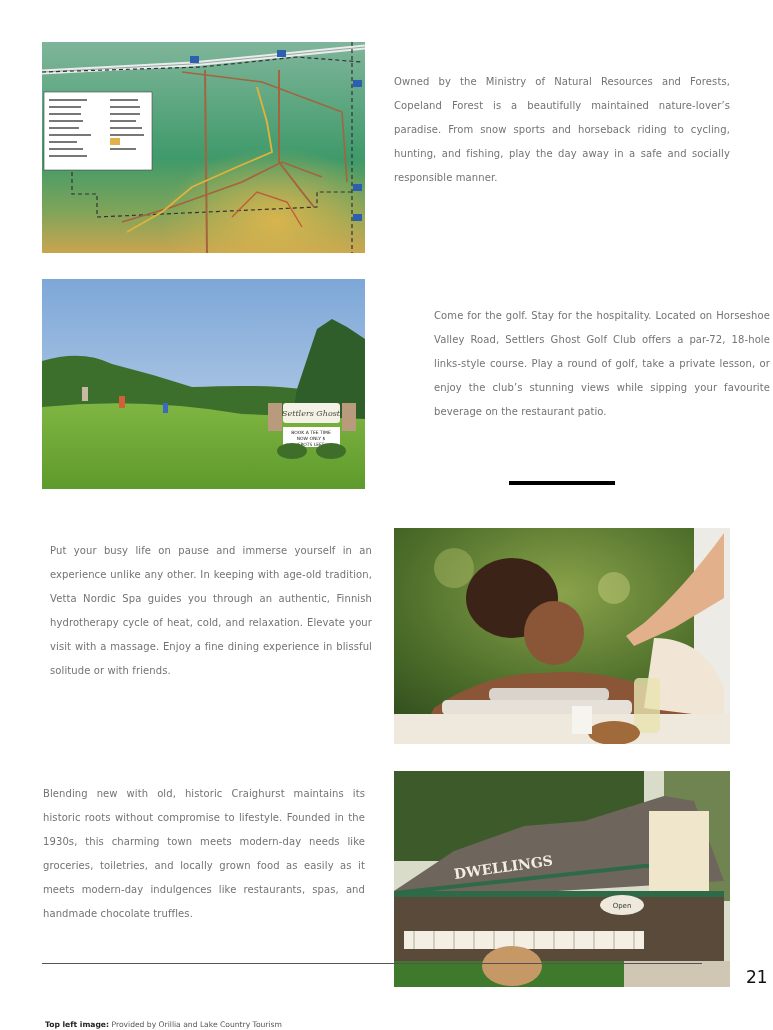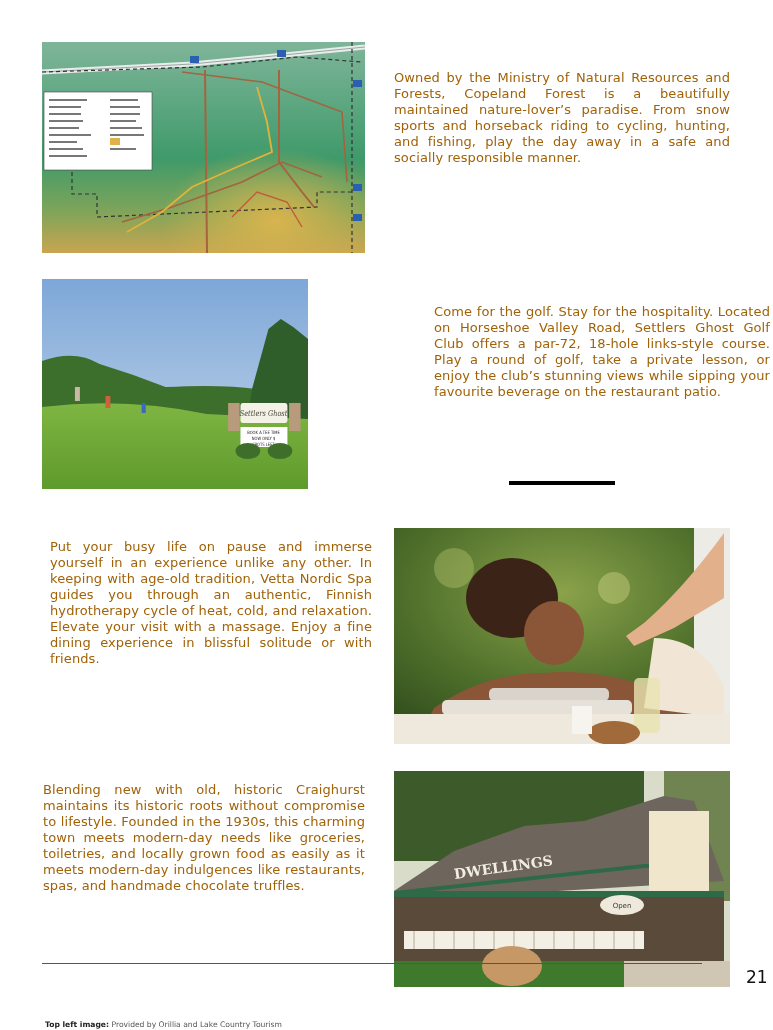--- a/index.html
+++ b/index.html
@@ -1,19 +1,19 @@
 <!DOCTYPE html>
 <html><head>
 <meta charset="utf-8">
 <style>
   html, body { margin: 0; padding: 0; background: #ffffff; }
   body { width: 773px; height: 1030px; position: relative; overflow: hidden;
          font-family: "DejaVu Sans", sans-serif; color: #2b2b2b; }
   .abs { position: absolute; }
-  .para { font-size: 13px; line-height: 16px; text-align: justify; letter-spacing: 0.1px; color: #a16207; }
+  .para { font-size: 10px; line-height: 24px; text-align: justify; letter-spacing: 0.1px; color: #737373; }
   .photo { overflow: hidden; }
   .photo svg { display: block; width: 100%; height: 100%; }
   .divider { background: #000; }
   .footer-rule { background: #555; height: 1px; }
   .credit { font-size: 7.6px; color: #555; white-space: nowrap; }
   .credit b { color: #222; font-weight: bold; }
   .page-num { font-size: 17px; color: #111; font-family: "DejaVu Sans", sans-serif; margin-left: 32px; }
 </style>
 </head>
 <body>
@@ -69,21 +69,21 @@
       <rect x="148" y="14" width="9" height="7"></rect>
         <rect x="235" y="8" width="9" height="7"></rect>
       <rect x="311" y="38" width="9" height="7"></rect>
         <rect x="311" y="142" width="9" height="7"></rect>
       <rect x="311" y="172" width="9" height="7"></rect>
     </g>
   </svg>
 </div>
 <div class="abs para" style="left:394px;top:70px;width:336px;">Owned by the Ministry of Natural Resources and Forests, Copeland Forest is a beautifully maintained nature-lover’s paradise. From snow sports and horseback riding to cycling, hunting, and fishing, play the day away in a safe and socially responsible manner.</div>
 
-<div class="abs photo" style="left:42px;top:279px;width:266px;height:210px;">
+<div class="abs photo" style="left:42px;top:279px;width:323px;height:210px;">
   <svg viewBox="0 0 323 210" preserveAspectRatio="none">
     <defs>
       <linearGradient id="sky" x1="0" y1="0" x2="0" y2="1">
         <stop offset="0" stop-color="#7da7d8"></stop>
           <stop offset="1" stop-color="#c7d8ea"></stop>
       </linearGradient>
       <linearGradient id="grass" x1="0" y1="0" x2="0" y2="1">
         <stop offset="0" stop-color="#7fb542"></stop>
           <stop offset="1" stop-color="#5e9a2c"></stop>
       </linearGradient>

